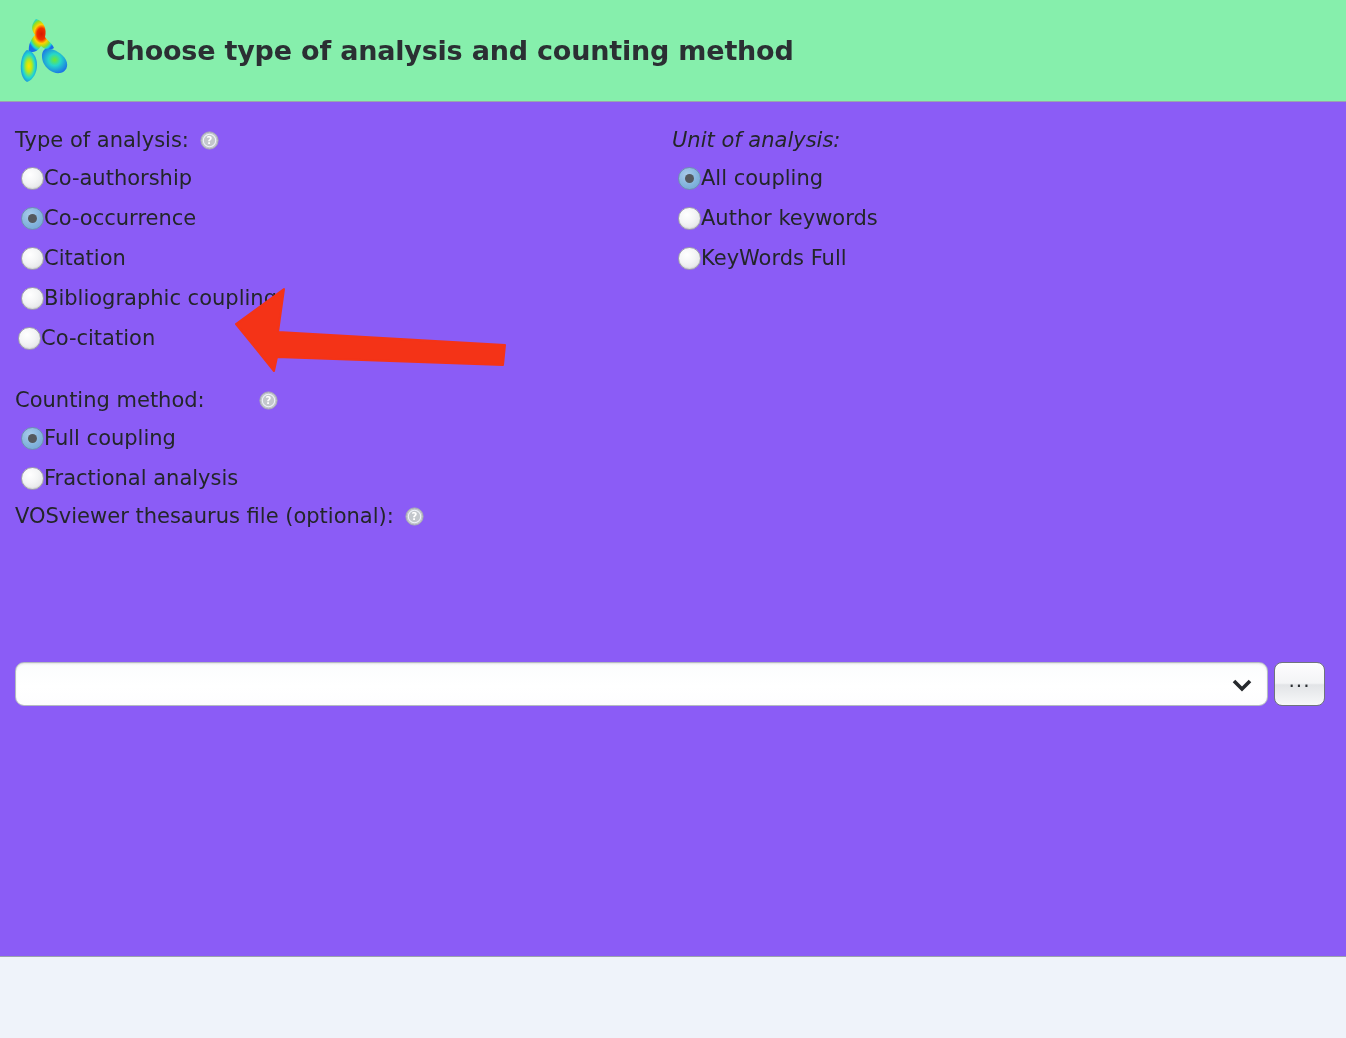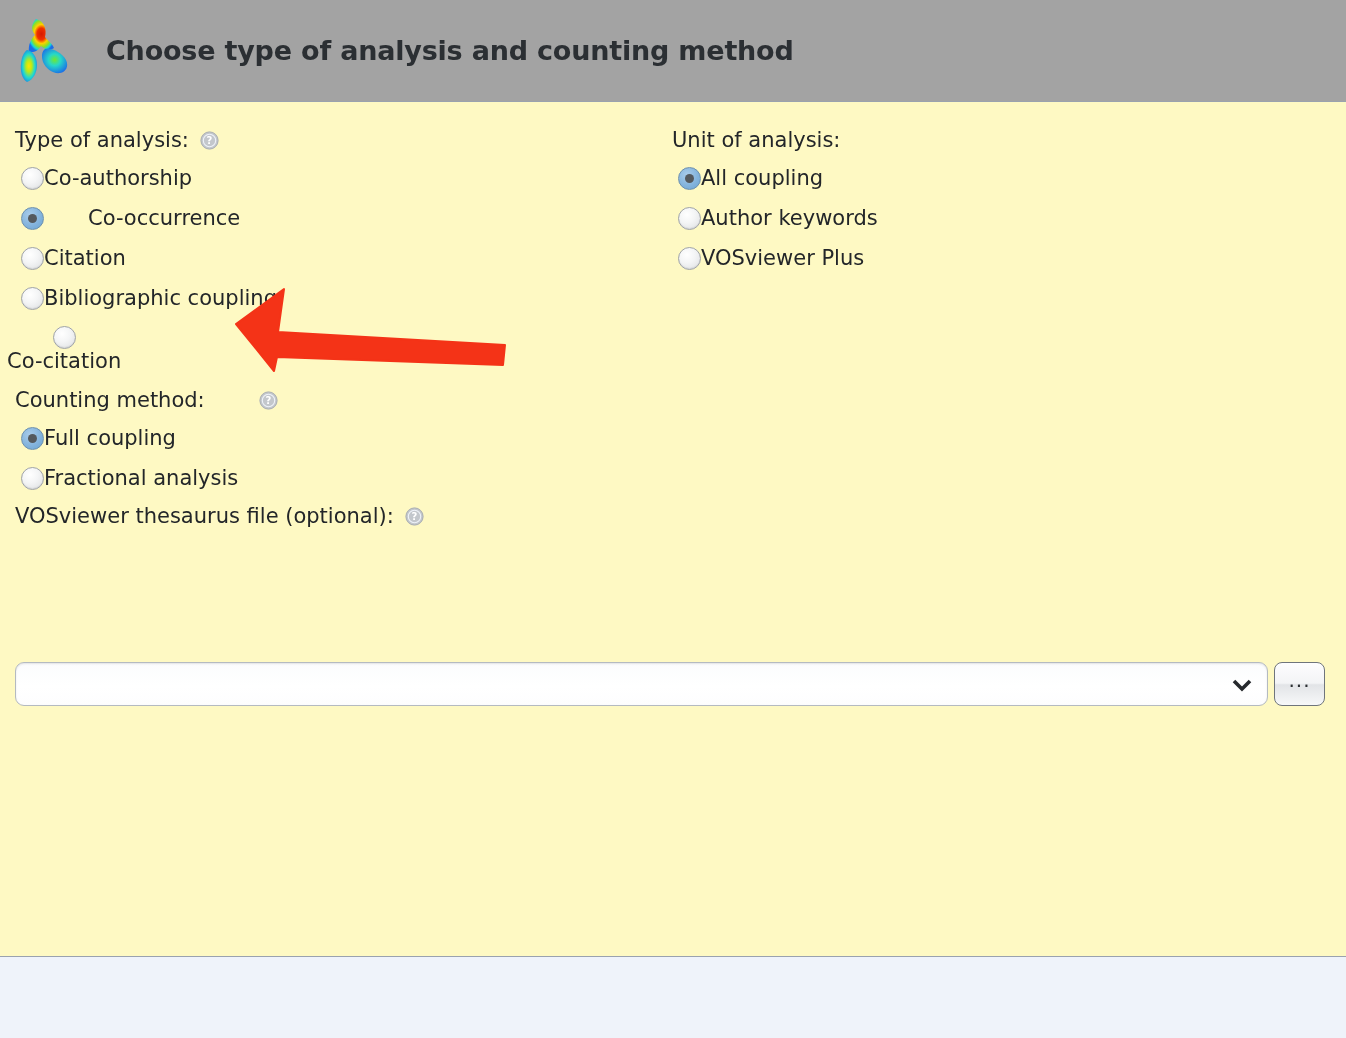--- a/index.html
+++ b/index.html
@@ -14,21 +14,21 @@
     color: #232629;
     overflow: hidden;
     position: relative;
   }
 
   
   #header {
     position: absolute;
     left: 0; top: 0;
     width: 1346px; height: 101px;
-    background: #a3a3a3;
+    background: #86efac;
     display: flex;
     align-items: center;
   }
   #logo {
     margin-left: 14px;
     width: 62px; height: 72px;
     position: relative;
   }
   #logo svg { display: block; }
   #dialog-title {
@@ -44,21 +44,21 @@
     left: 0; top: 101px;
     width: 1346px; height: 1px;
     background: #9aa2ae;
   }
 
   
   #content {
     position: absolute;
     left: 0; top: 102px;
     width: 1346px; height: 854px;
-    background: #fef9c3;
+    background: #8b5cf6;
   }
 
   .group-label {
     position: absolute;
     font-size: 21px;
     color: #232629;
     white-space: nowrap;
     display: flex;
     align-items: center;
   }
@@ -214,52 +214,52 @@
         <circle cx="9.5" cy="9.5" r="6.2" fill="none" stroke="#eef2f9" stroke-width="1.1"></circle>
         <text x="9.5" y="13.4" font-family="DejaVu Sans, sans-serif" font-size="10" font-weight="bold" text-anchor="middle" fill="#ffffff">?</text>
       </svg>
     </span>
   </div>
 
   <div class="radio-row" style="left:21px; top:64px;">
     <span class="radio-mark off"></span>
     <span class="radio-label">Co-authorship</span>
   </div>
-  <div class="radio-row" style="left:21px; top:104px;gap:44px;">
+  <div class="radio-row" style="left:21px; top:104px;">
     <span class="radio-mark on"></span>
     <span class="radio-label">Co-occurrence</span>
   </div>
   <div class="radio-row" style="left:21px; top:144px;justify-content:center;">
     <span class="radio-mark off"></span>
     <span class="radio-label">Citation</span>
   </div>
   <div class="radio-row" style="left:21px; top:184px;">
     <span class="radio-mark off"></span>
     <span class="radio-label">Bibliographic coupling</span>
   </div>
-  <div class="radio-row" style="left:7px; top:224px;flex-direction:column;">
+  <div class="radio-row" style="left:18px; top:224px;">
     <span class="radio-mark off"></span>
     <span class="radio-label">Co-citation</span>
   </div>
 
-  <div class="group-label" style="left:672px; top:26px;">
+  <div class="group-label" style="left:672px; top:26px;font-style:italic;">
     <span>Unit of analysis:</span>
   </div>
 
   <div class="radio-row" style="left:678px; top:64px;">
     <span class="radio-mark on"></span>
     <span class="radio-label">All coupling</span>
   </div>
   <div class="radio-row" style="left:678px; top:104px;">
     <span class="radio-mark off"></span>
     <span class="radio-label">Author keywords</span>
   </div>
   <div class="radio-row" style="left:678px; top:144px;">
     <span class="radio-mark off"></span>
-    <span class="radio-label">VOSviewer Plus</span>
+    <span class="radio-label">KeyWords Full</span>
   </div>
 
   <div class="group-label" style="left:15px; top:286px;gap:43px;">
     <span>Counting method:</span>
     <span class="help-icon">
       <svg width="19" height="19" viewBox="0 0 19 19" xmlns="http://www.w3.org/2000/svg">
         <circle cx="9.5" cy="9.5" r="8.6" fill="#c3c7cc" stroke="#a7acb2" stroke-width="1"></circle>
         <circle cx="9.5" cy="9.5" r="6.2" fill="none" stroke="#eef2f9" stroke-width="1.1"></circle>
         <text x="9.5" y="13.4" font-family="DejaVu Sans, sans-serif" font-size="10" font-weight="bold" text-anchor="middle" fill="#ffffff">?</text>
       </svg>

